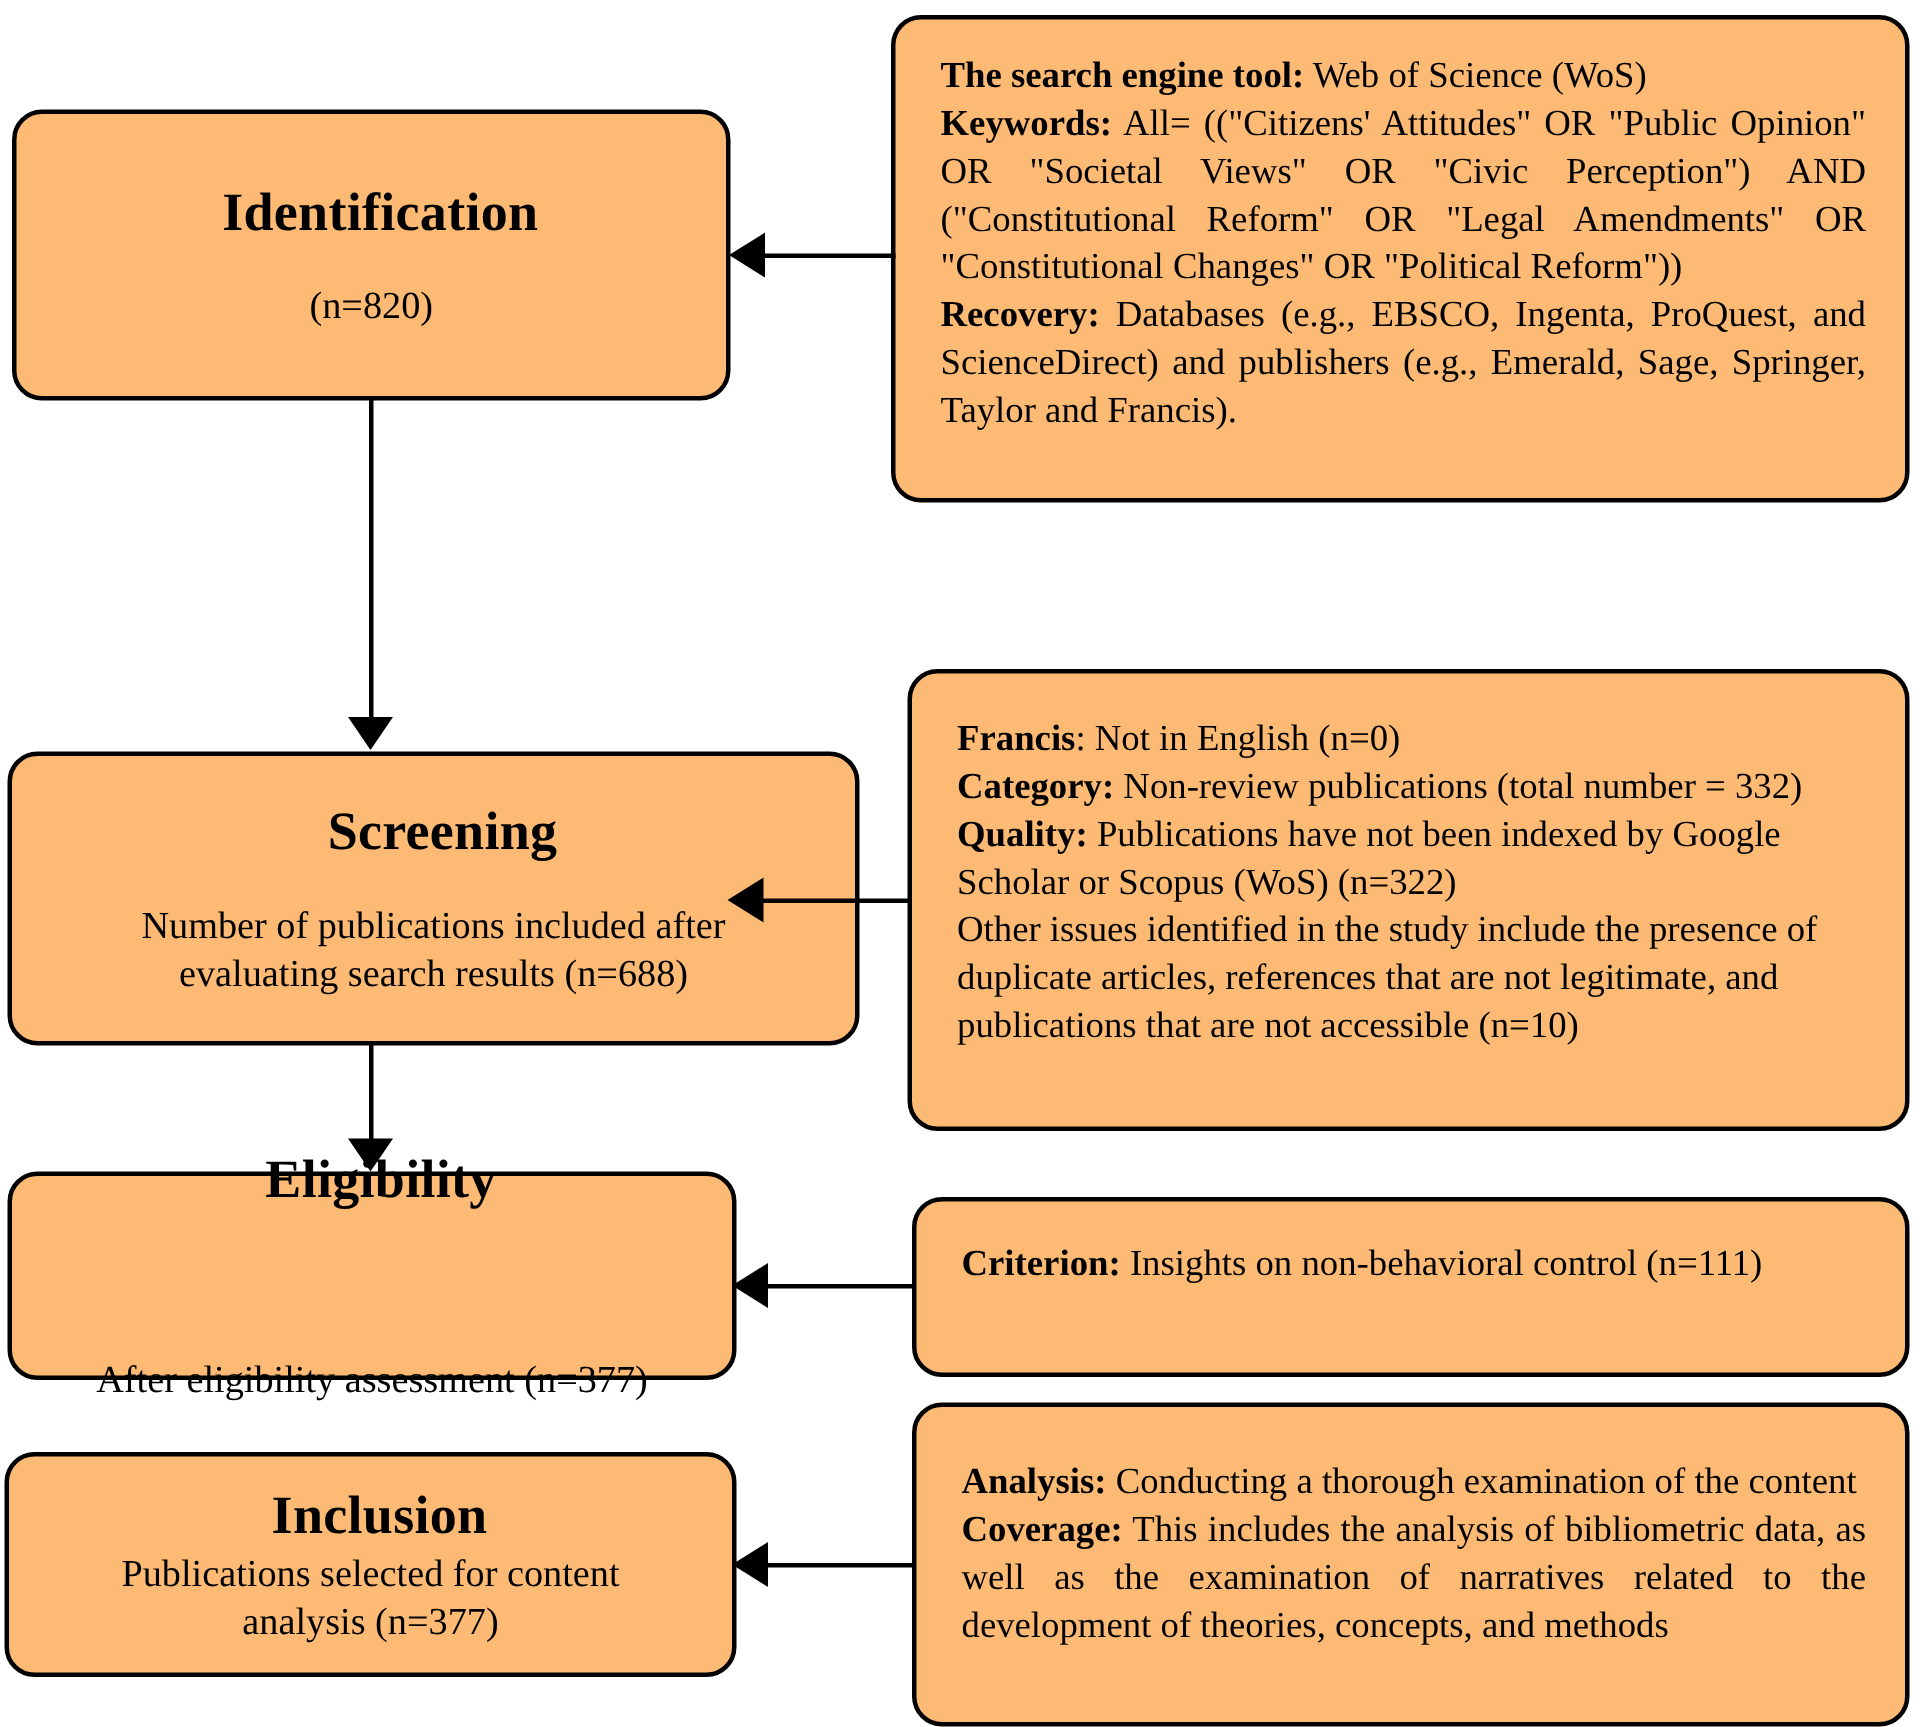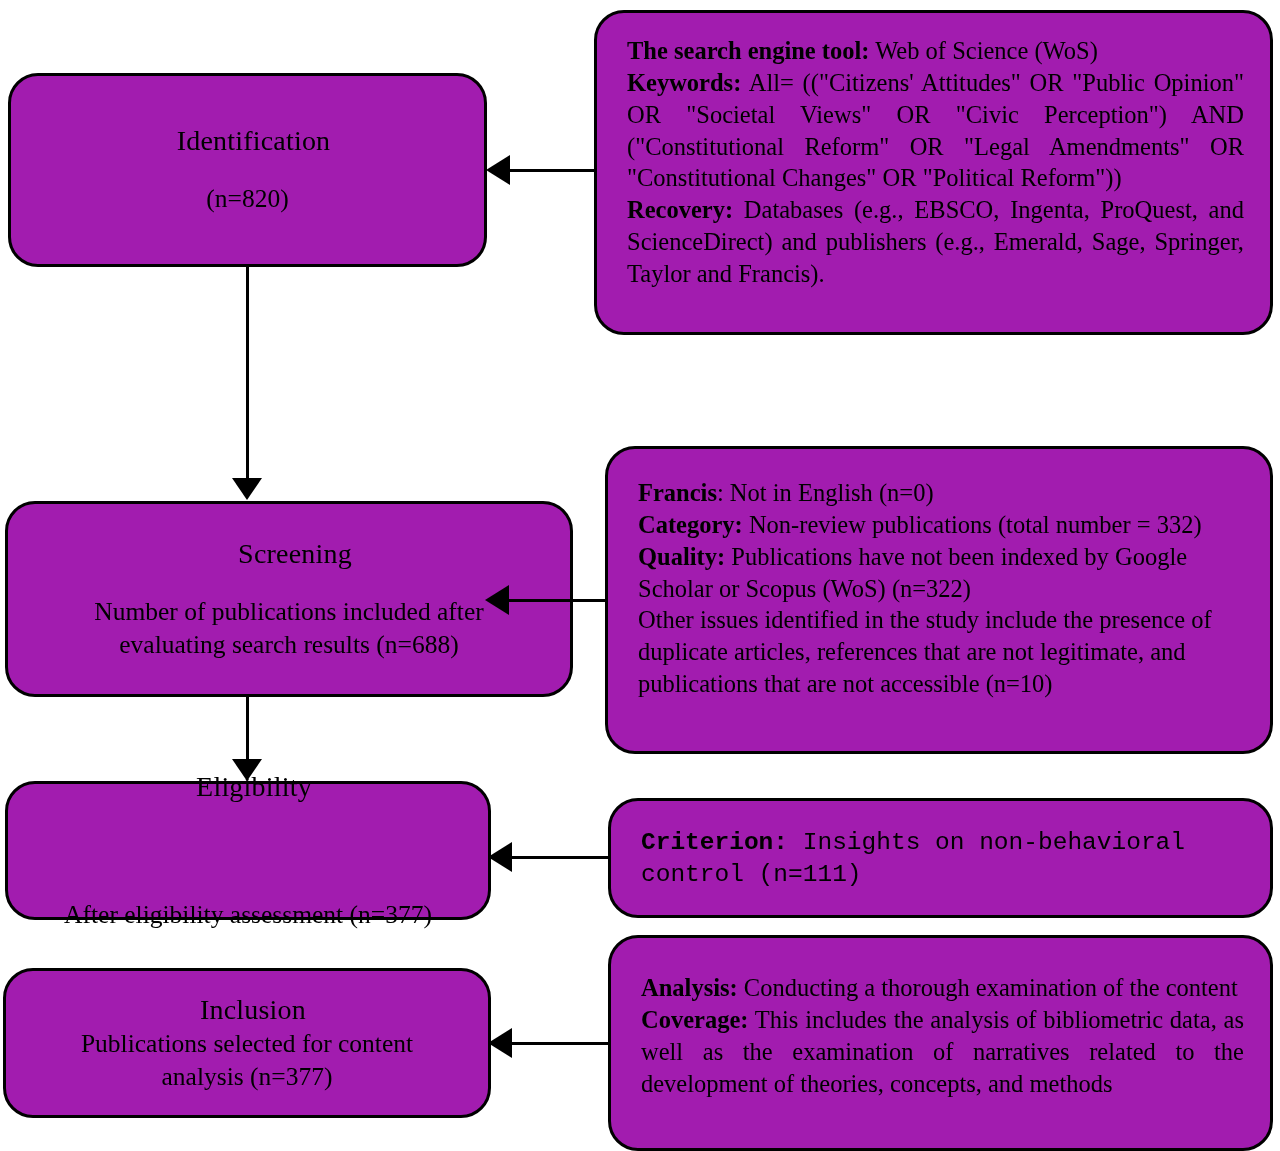--- a/index.html
+++ b/index.html
@@ -9,33 +9,33 @@
     font-family:"Liberation Serif","DejaVu Serif",serif;
     color:#000000;
     overflow:hidden;
   }
   #stage{position:relative;width:1280px;height:1151px;}
 
   .box{
     position:absolute;
     box-sizing:border-box;
     border:3.2px solid #000;
-    border-radius:30px;
-    background:#a21caf;
+    border-radius:20px;
+    background:#fdba74;
   }
   .left-box{
     display:flex;
     flex-direction:column;
     align-items:center;
     justify-content:center;
     text-align:center;
   }
   .stage-title{
-    font-weight:normal;
-    font-size:28px;
+    font-weight:bold;
+    font-size:36px;
     line-height:1.18;
     letter-spacing:.2px;
     margin-left:12px;
   }
   .stage-sub{
     font-size:25.5px;
     line-height:1.26;
     padding:0 16px;
   }
   .gap-lg{height:26px;}
@@ -110,21 +110,21 @@
     <p class="rtext"><b>Recovery:</b><span> Databases (e.g., EBSCO, Ingenta, ProQuest, and ScienceDirect) and publishers (e.g., Emerald, Sage, Springer, Taylor and Francis).</span></p>
   </div>
 
   <div class="box right-box" style="left:605px;top:446px;width:668px;height:308px;padding-top:28px;">
     <p class="rtext noj"><b>Francis</b><span>: Not in English (n=0)</span></p>
     <p class="rtext noj"><b>Category:</b><span> Non-review publications (total number = 332)</span></p>
     <p class="rtext noj"><b>Quality:</b><span> Publications have not been indexed by Google Scholar or Scopus (WoS) (n=322)</span></p>
     <p class="rtext noj"><b></b><span>Other issues identified in the study include the presence of duplicate articles, references that are not legitimate, and publications that are not accessible (n=10)</span></p>
   </div>
 
-  <div class="box right-box" style="left:608px;top:798px;width:665px;height:120px;padding-top:26px;font-family:Liberation Mono, monospace;">
+  <div class="box right-box" style="left:608px;top:798px;width:665px;height:120px;padding-top:26px;">
     <p class="rtext noj"><b>Criterion:</b><span> Insights on non-behavioral control (n=111)</span></p>
   </div>
 
   <div class="box right-box" style="left:608px;top:935px;width:665px;height:216px;padding-top:34px;">
     <p class="rtext"><b>Analysis:</b><span> Conducting a thorough examination of the content</span></p>
     <p class="rtext"><b>Coverage:</b><span> This includes the analysis of bibliometric data, as well as the examination of narratives related to the development of theories, concepts, and methods</span></p>
   </div>
 
   <div class="vline" style="left:246px;top:265px;height:215px;"></div>
   <div class="arrow-down" style="left:232px;top:478px;"></div>

